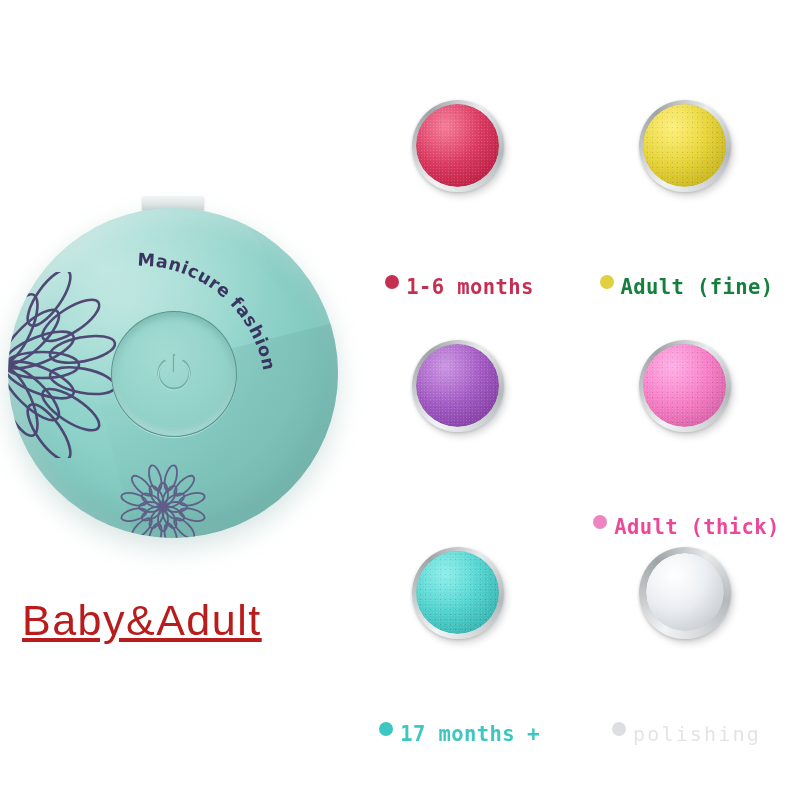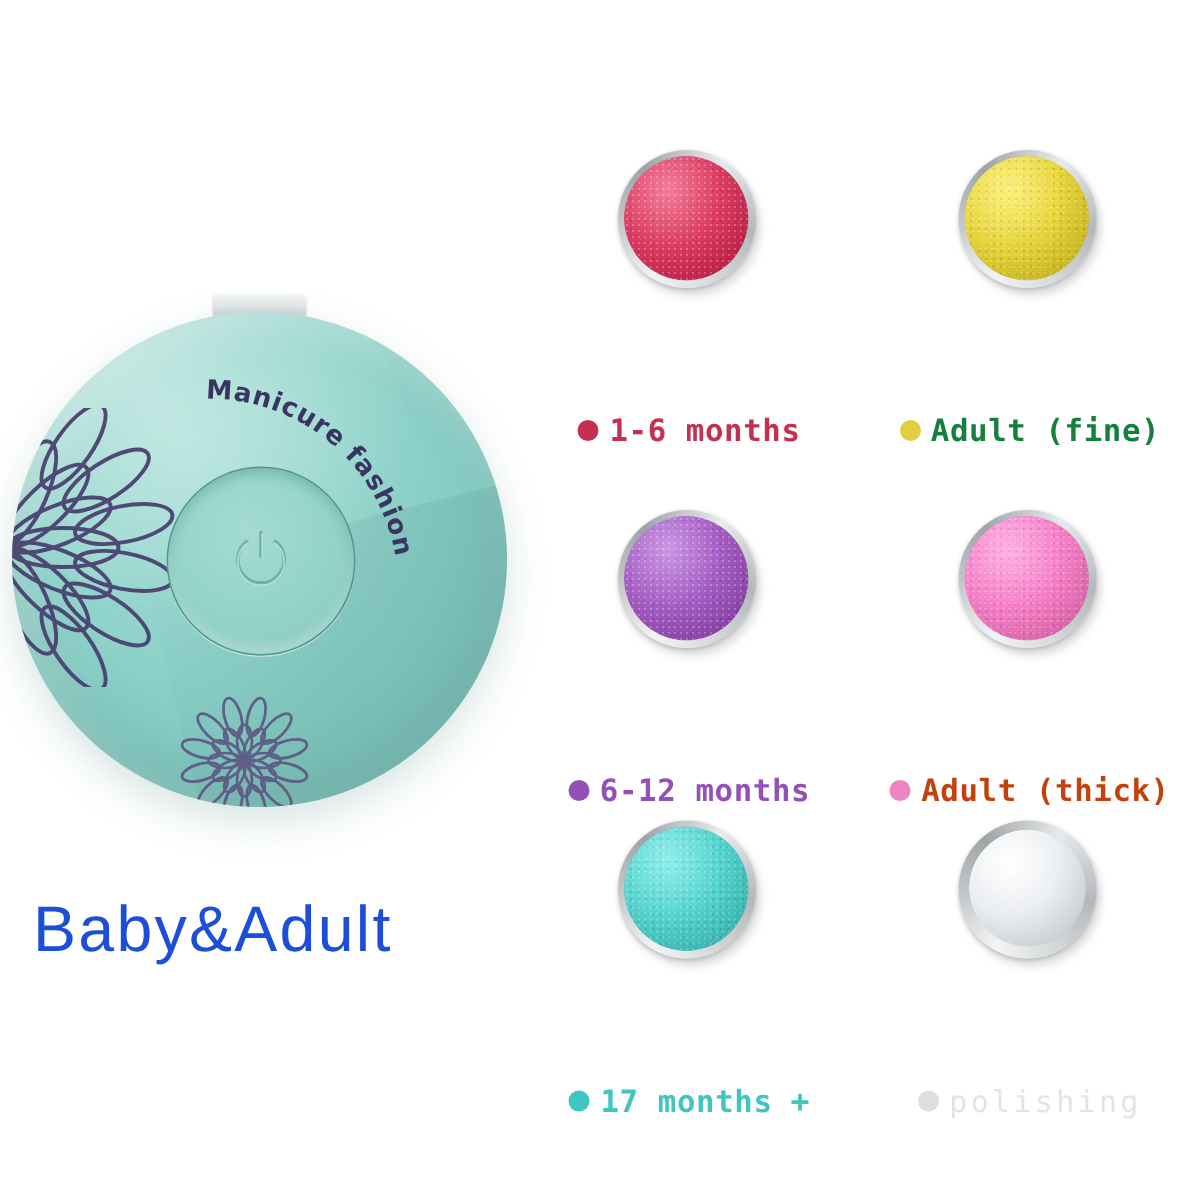--- a/index.html
+++ b/index.html
@@ -249,21 +249,21 @@
   .disc-wrap.polish .disc-face { left: 7px; top: 6px; width: 78px; height: 78px; }
   .disc-wrap.polish .grain { opacity: 0; }
 
   
   .head-caption {
     position: absolute;
     left: 0;
     bottom: 0;
     width: 100%;
     display: flex;
-    align-items: center;
+    align-items: flex-start;
     justify-content: center;
     gap: 7px;
     white-space: nowrap;
   }
   .caption-dot {
     width: 14px;
     height: 14px;
     border-radius: 50%;
     flex: 0 0 auto;
   }
@@ -379,21 +379,21 @@
               <path d="M 13.8,12.1 A 15.5,15.5 0 1 0 32.2,12.1"></path>
               <line x1="23.8" y1="6" x2="23.8" y2="21.6"></line>
             </g>
           </svg>
         </span>
       </div>
 
     </div>
   </div>
 
-  <div id="wordmark" style="color: #1d4ed8;">Baby&amp;Adult</div>
+  <div id="wordmark" style="color: #b91c1c; text-decoration: underline;">Baby&amp;Adult</div>
 
   <div id="heads-grid">
 
     <div class="head-cell row0 col0">
       <div class="disc-wrap">
         <div class="disc-shadow"></div>
         <div class="disc-rim"></div>
         <div class="disc-face">
           <div class="tint" style="background: radial-gradient(circle at 36% 28%, rgb(240, 69, 110) 0%, rgb(214, 43, 84) 52%, rgb(192, 21, 62) 100%);"></div>
           <div class="grain"></div>
@@ -425,39 +425,35 @@
     <div class="head-cell row1 col0">
       <div class="disc-wrap">
         <div class="disc-shadow"></div>
         <div class="disc-rim"></div>
         <div class="disc-face">
           <div class="tint" style="background: radial-gradient(circle at 36% 28%, rgb(181, 105, 215) 0%, rgb(155, 79, 189) 52%, rgb(133, 57, 167) 100%);"></div>
           <div class="grain"></div>
           <div class="sheen"></div>
         </div>
       </div>
-      <div class="head-caption">
-        <span class="caption-dot" style="background: rgb(147, 80, 182);"></span>
-        <span class="caption-text" style="color: rgb(147, 80, 182);">6-12 months</span>
-      </div>
     </div>
 
     <div class="head-cell row1 col1">
       <div class="disc-wrap">
         <div class="disc-shadow"></div>
         <div class="disc-rim"></div>
         <div class="disc-face">
           <div class="tint" style="background: radial-gradient(circle at 36% 28%, rgb(255, 142, 218) 0%, rgb(244, 116, 192) 52%, rgb(222, 94, 170) 100%);"></div>
           <div class="grain"></div>
           <div class="sheen"></div>
         </div>
       </div>
       <div class="head-caption">
         <span class="caption-dot" style="background: rgb(239, 133, 192);"></span>
-        <span class="caption-text" style="color: #c2410c;">Adult (thick)</span>
+        <span class="caption-text" style="color: #ec4899;">Adult (thick)</span>
       </div>
     </div>
 
     <div class="head-cell row2 col0">
       <div class="disc-wrap">
         <div class="disc-shadow"></div>
         <div class="disc-rim"></div>
         <div class="disc-face">
           <div class="tint" style="background: radial-gradient(circle at 36% 28%, rgb(95, 231, 226) 0%, rgb(69, 205, 200) 52%, rgb(47, 183, 178) 100%);"></div>
           <div class="grain"></div>

